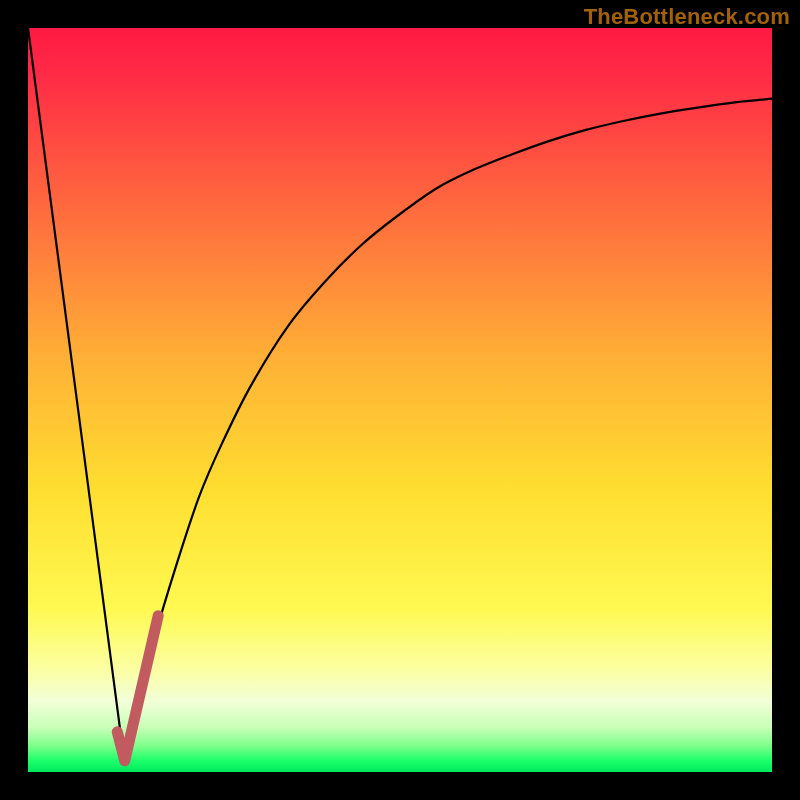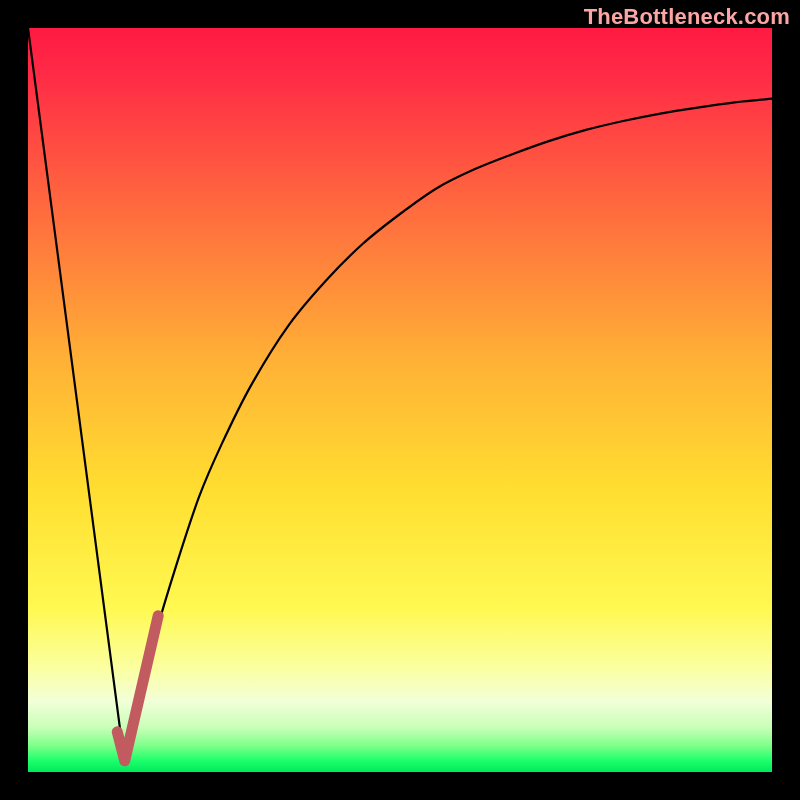--- a/index.html
+++ b/index.html
@@ -40,21 +40,21 @@
     width: 100%;
     height: 100%;
   }
   .watermark {
     position: absolute;
     top: 4px;
     right: 10px;
     font-family: Arial, Helvetica, sans-serif;
     font-size: 22px;
     font-weight: 600;
-    color: #fca5a5;
+    color: #a16207;
     letter-spacing: 0.2px;
     user-select: none;
   }
 </style>
 </head>
 <body>
 
 <div class="frame">
   <div class="plot">
     <svg class="gradient" viewBox="0 0 744 744" preserveAspectRatio="none">

